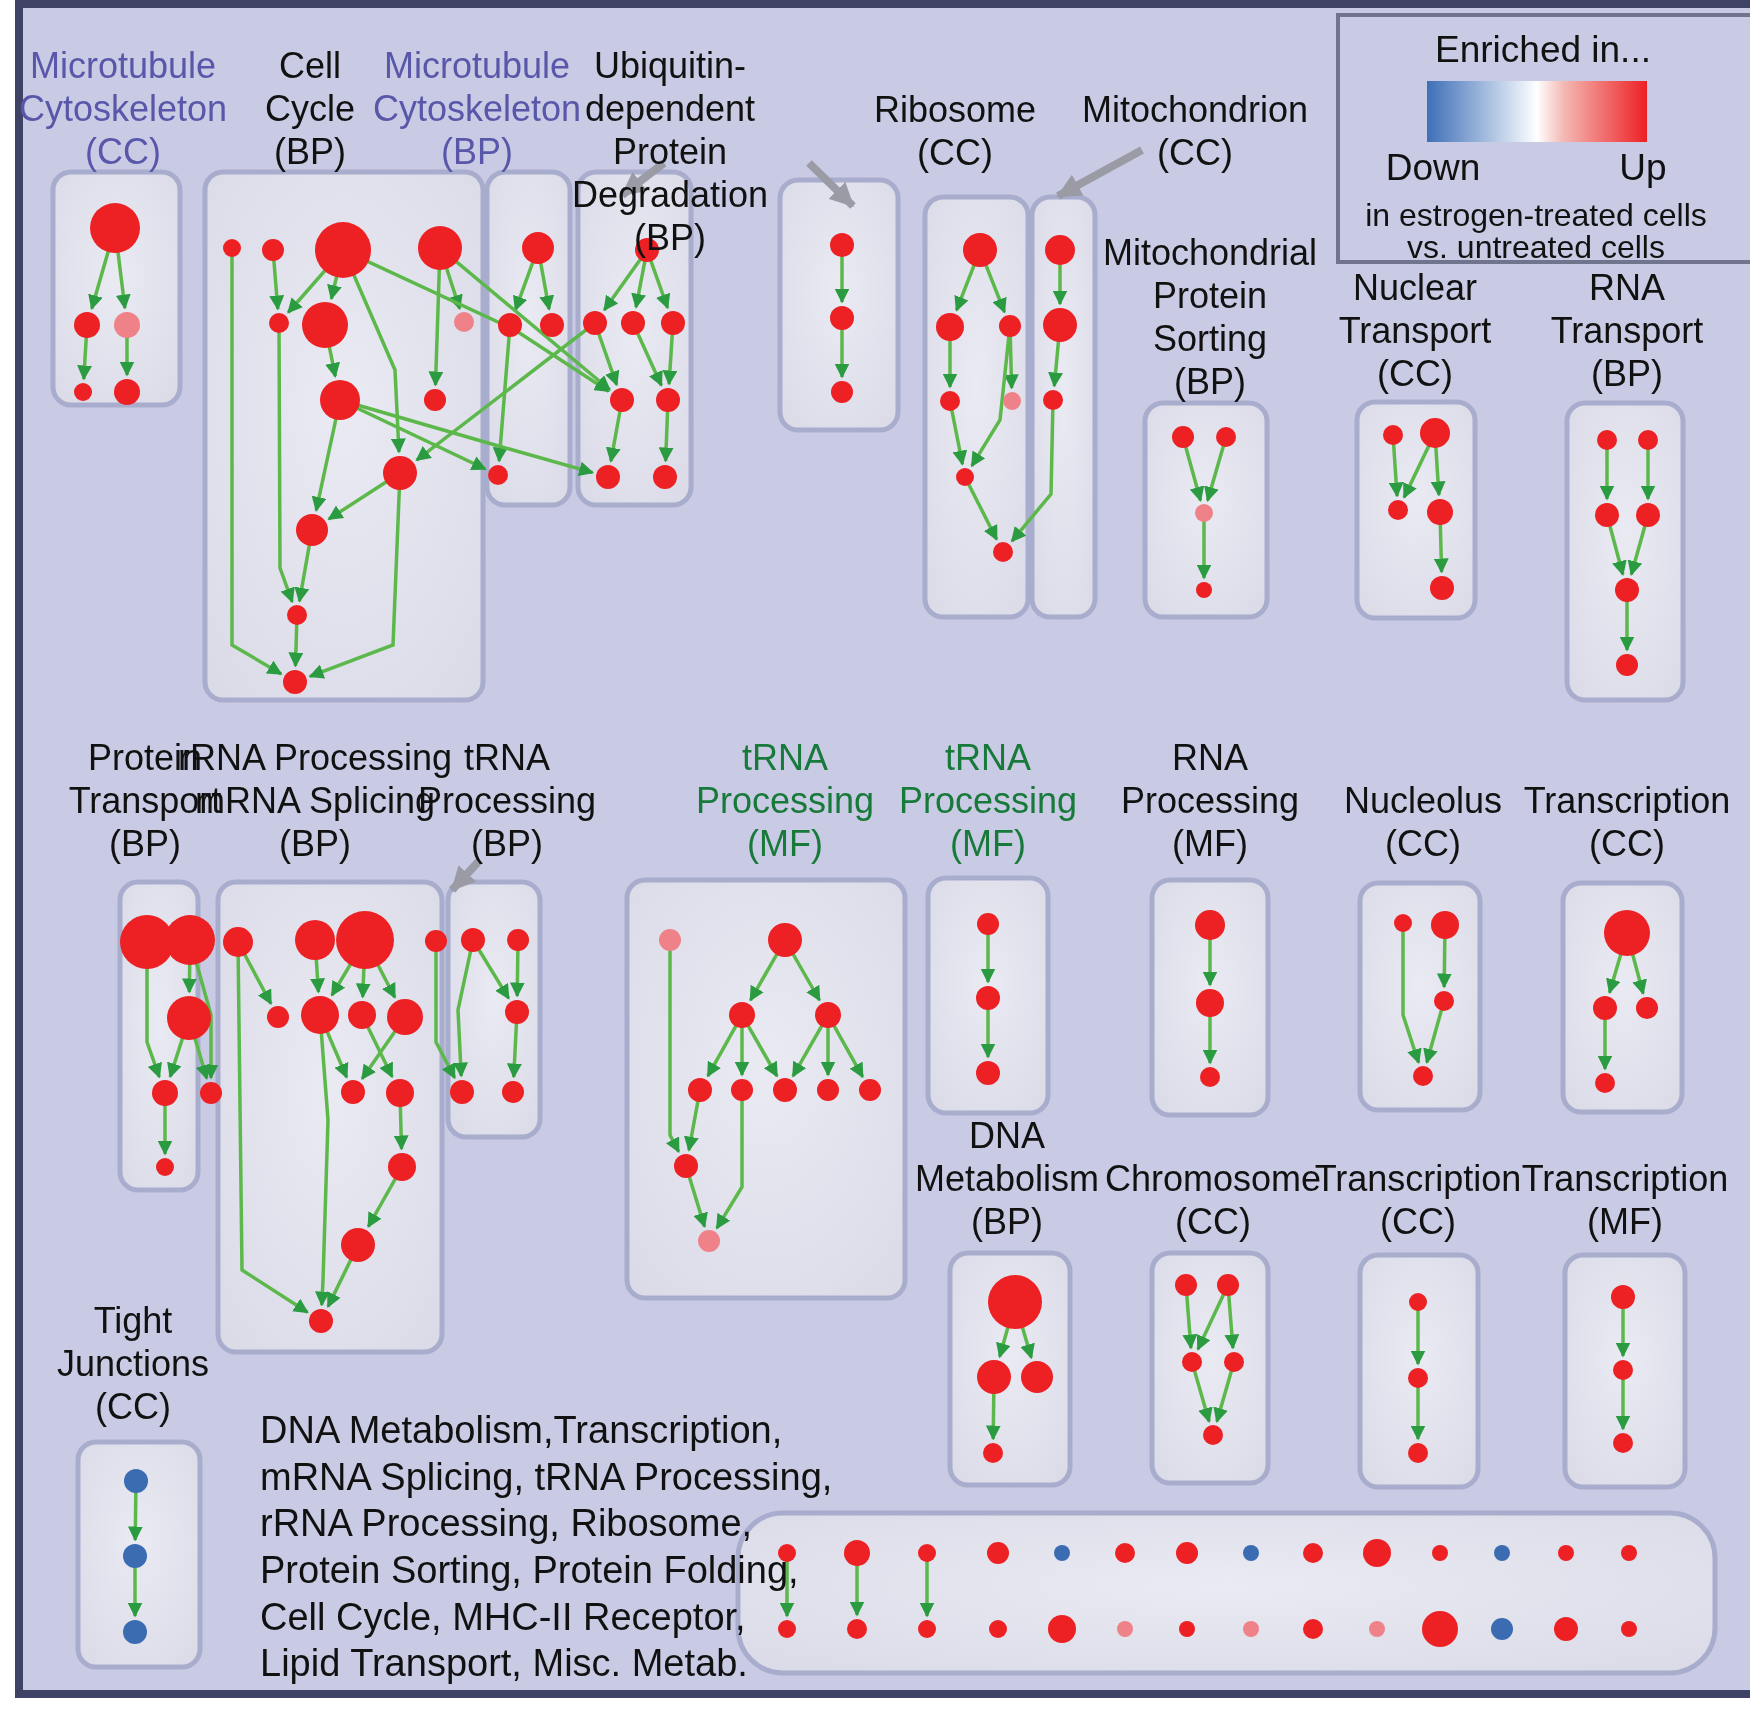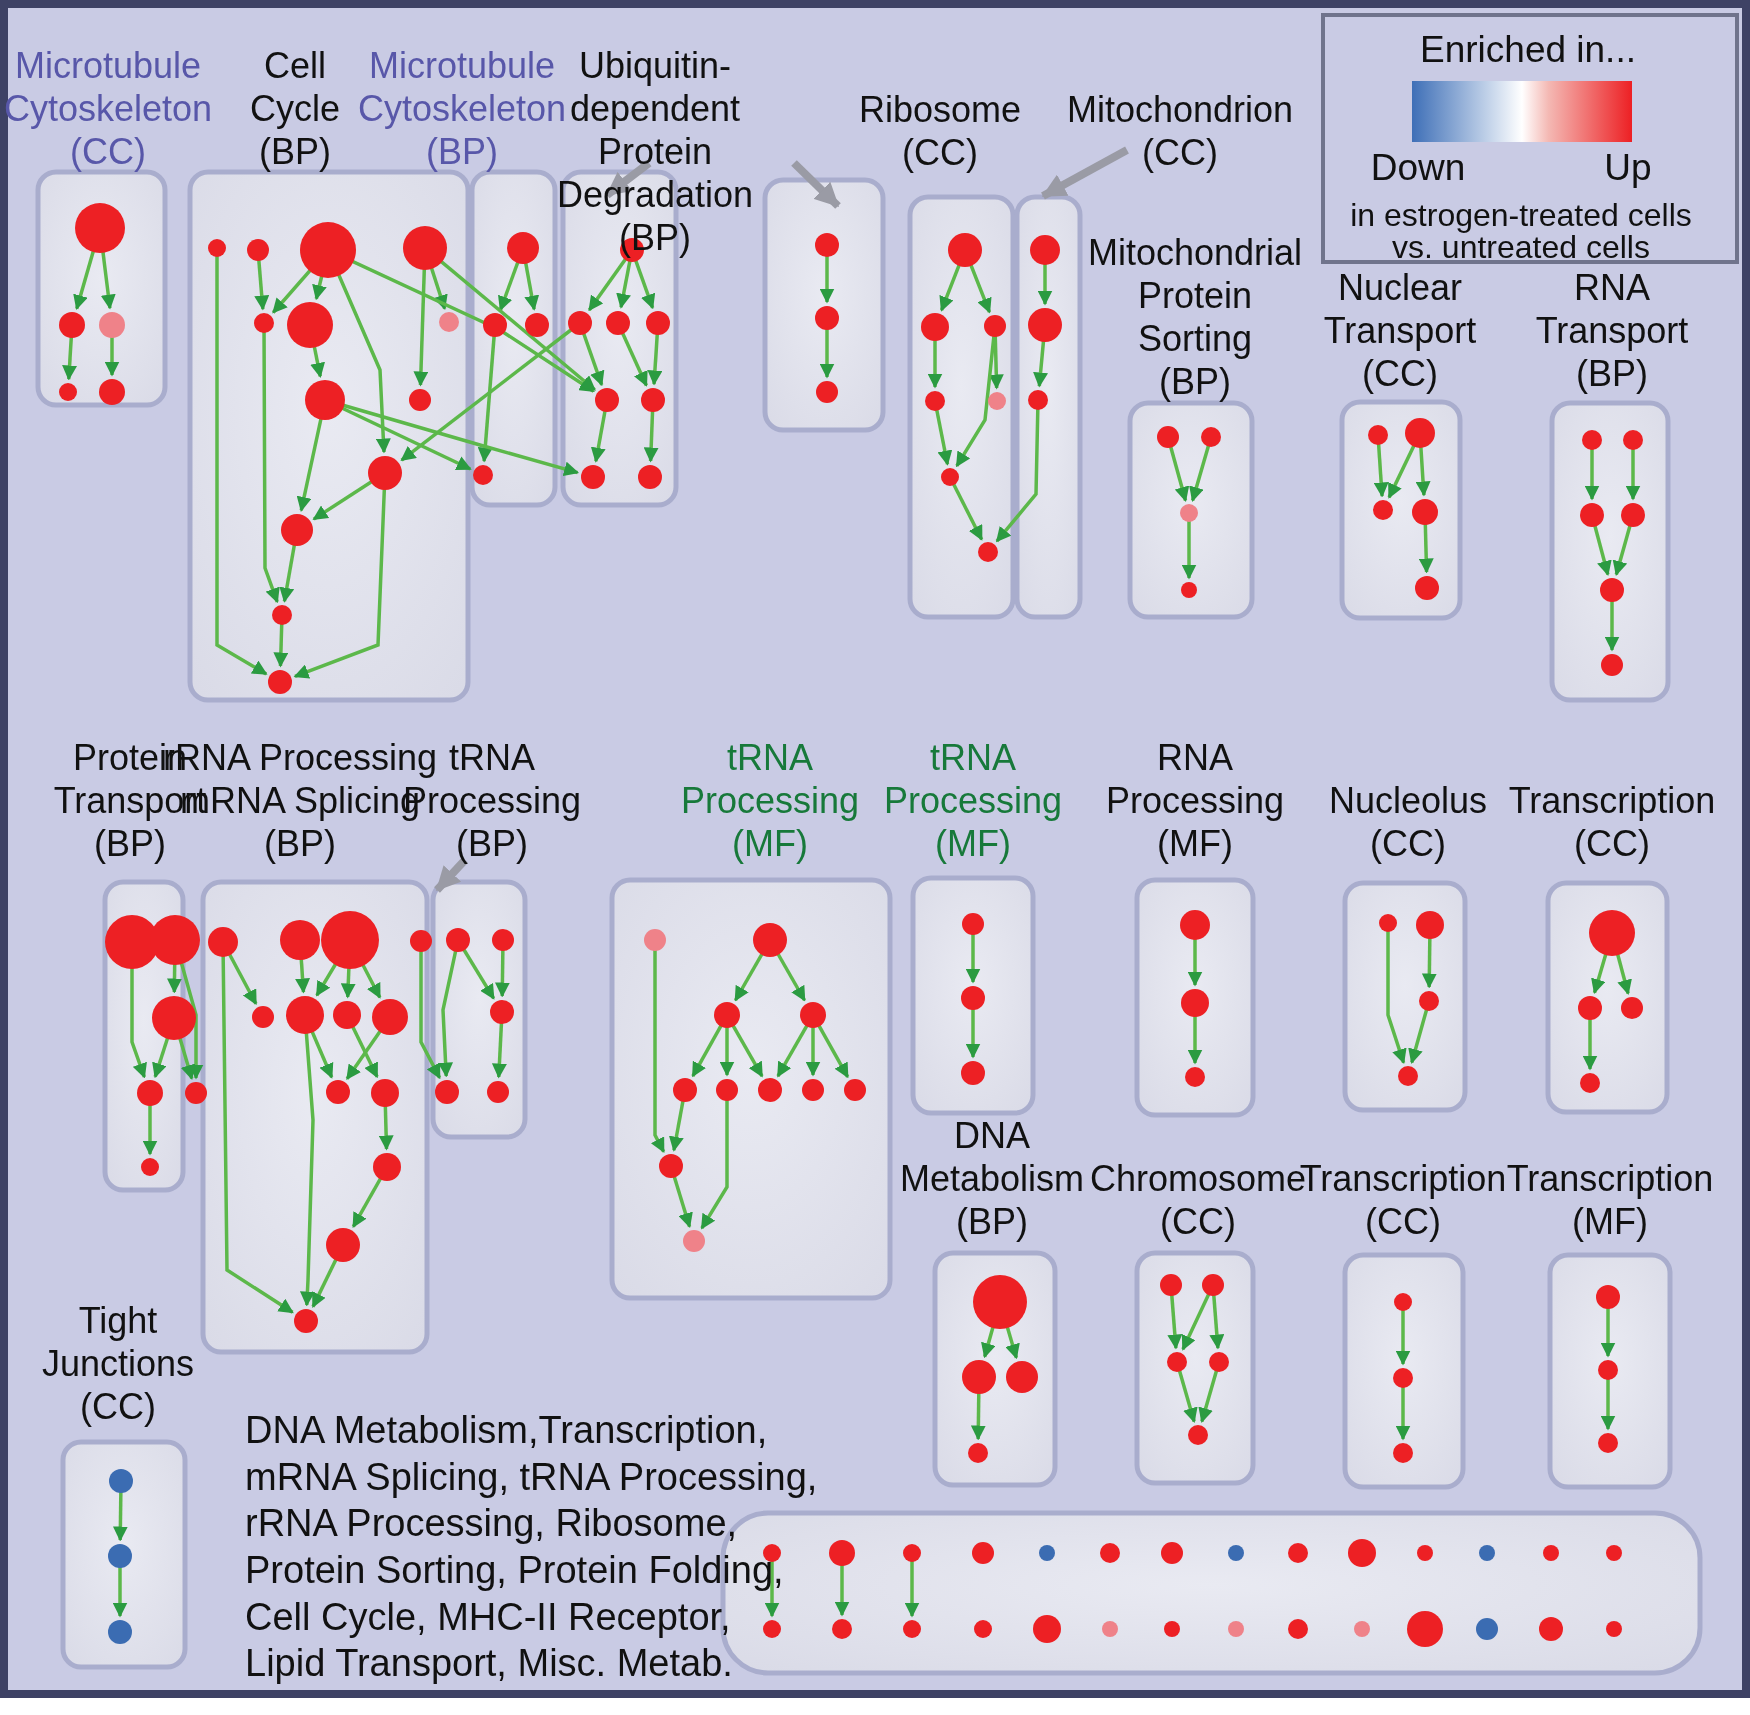--- a/index.html
+++ b/index.html
@@ -1,16 +1,16 @@
 <!DOCTYPE html>
 <html><head>
 <meta charset="utf-8">
 <style>
   html,body{margin:0;padding:0;background:#ffffff;}
-  #stage{width:1568px;height:1715px;position:relative;font-family:"Liberation Sans",sans-serif;}
+  #stage{width:1568px;height:1715px;position:relative;font-family:"Liberation Sans",sans-serif;margin-left:15px;}
   svg text{font-family:"Liberation Sans",sans-serif;}
 </style>
 </head>
 <body>
 
 <div id="stage">
   <svg id="diagram" width="1750" height="1715" viewBox="0 0 1750 1715">
       <defs>
         <marker id="ah-green" markerUnits="userSpaceOnUse" markerWidth="15" markerHeight="15" refX="13.5" refY="7.5" orient="auto">
           <path d="M0,0 L15,7.5 L0,15 Z" fill="#2b9b41"></path>

